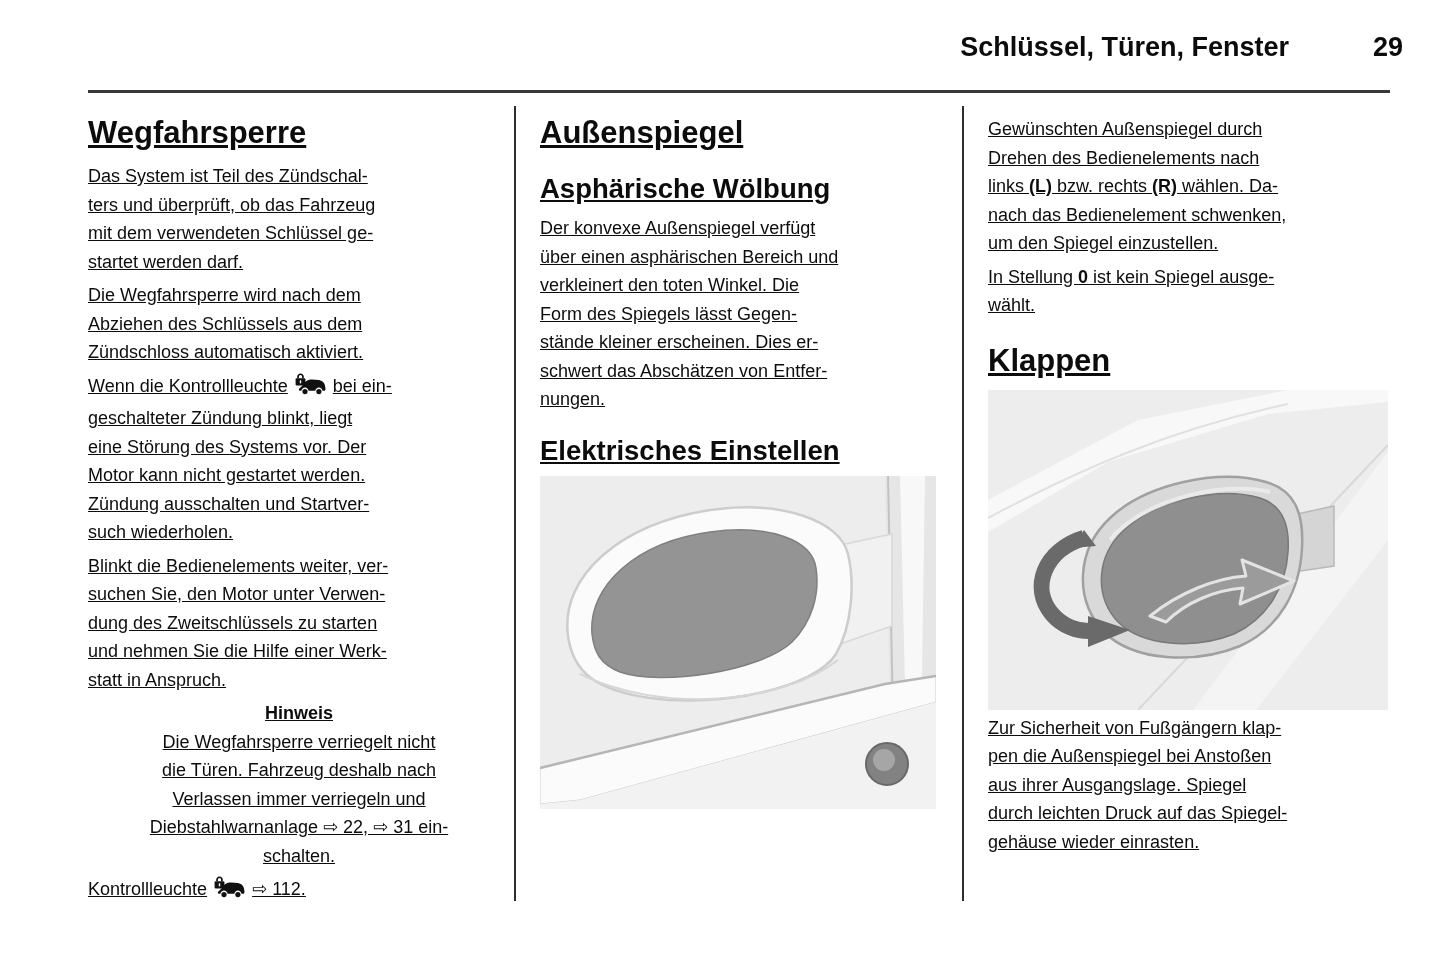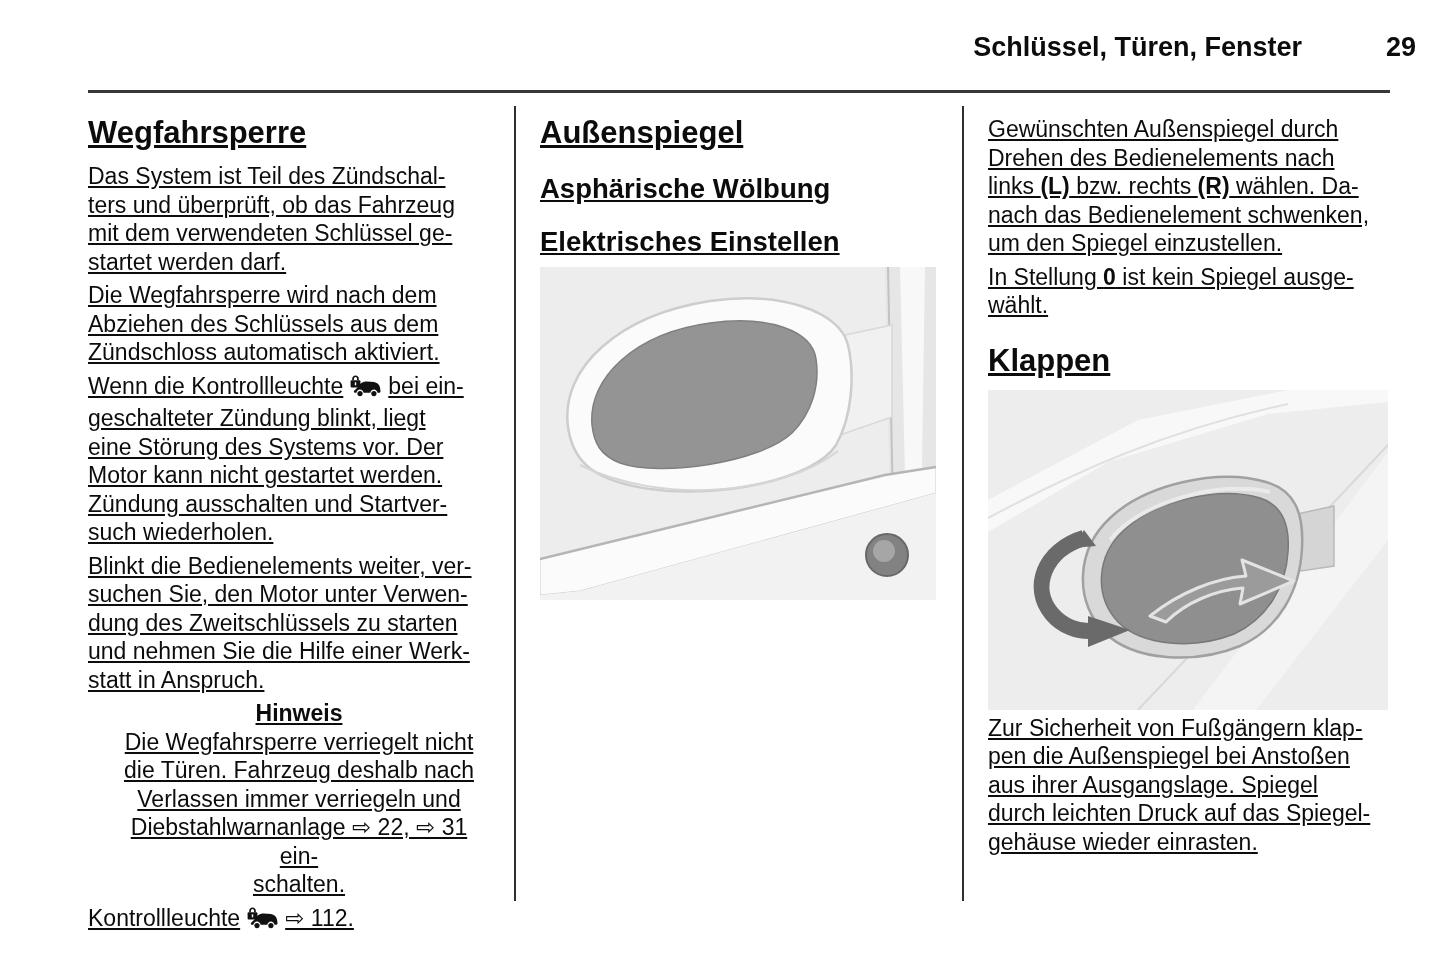--- a/index.html
+++ b/index.html
@@ -2,37 +2,37 @@
 <html><head>
 <meta charset="utf-8">
 <style>
   html,body{margin:0;padding:0;}
   body{
     width:1445px;height:965px;background:#ffffff;overflow:hidden;
     font-family:"Liberation Sans","DejaVu Sans",sans-serif;
     color:#0c0c0c;-webkit-font-smoothing:antialiased;
   }
   .page-header{
-    padding:30px 29px 0 88px;
+    padding:30px 42px 0 88px;
     display:flex;justify-content:flex-end;align-items:baseline;
     font-weight:bold;font-size:27px;line-height:34px;
   }
   .page-header .page-num{margin-left:84px;}
   .header-rule{margin:26px 55px 0 88px;height:3px;background:#383838;}
   .content{
     display:grid;
     grid-template-columns:400px 52px 396px 52px 402px;
     padding:13px 55px 0 88px;
     text-decoration:underline;
   }
   .gutter{position:relative;}
   .v-divider{position:absolute;left:50%;top:0;width:2px;height:795px;background:#2e2e2e;}
   h1{font-size:31px;line-height:38px;margin:8px 0 10px;font-weight:bold;}
   h2{font-size:27.5px;line-height:33px;margin:20px 0 9px;font-weight:bold;}
-  p{font-size:23px;line-height:28.5px;margin:0 0 5px;white-space:pre-line;}
+  p{font-size:18px;line-height:28.5px;margin:0 0 5px;white-space:pre-line;}
   p.first{margin-top:9px;}
   .b{font-weight:bold;}
   .note{margin-left:22px;text-align:center;}
   .note-title{font-weight:bold;}
   .icon-inline{display:inline-block;vertical-align:-4px;margin:0 7px;}
   .klappen{margin-top:22px;}
   figure{margin:4px 0 0;padding:0;}
   .fig-a svg,.fig-b svg{display:block;}
   .p-after-fig{margin-top:4px;}
 </style>
@@ -96,20 +96,27 @@
           </svg></span><span>⇨ 112.</span></p>
   </section>
 
   <div class="gutter">
       <div class="v-divider"></div>
     </div>
 
   <section class="col">
     <h1>Außenspiegel</h1>
     <h2>Asphärische Wölbung</h2>
+    <p>Der konvexe Außenspiegel verfügt
+über einen asphärischen Bereich und
+verkleinert den toten Winkel. Die
+Form des Spiegels lässt Gegen-
+stände kleiner erscheinen. Dies er-
+schwert das Abschätzen von Entfer-
+nungen.</p>
     <h2>Elektrisches Einstellen</h2>
     <figure class="fig-a">
       <svg width="396" height="333" viewBox="0 0 396 333">
         <rect width="396" height="333" fill="#ededed"></rect>
 
         <polygon points="345,0 396,0 396,333 352,333" fill="#e6e6e6"></polygon>
         <polygon points="360,0 385,0 380,333 368,333" fill="#f8f8f8"></polygon>
         <line x1="348" y1="0" x2="355" y2="333" stroke="#c2c2c2" stroke-width="2"></line>
 
         <polygon points="0,292 345,208 396,200 396,226 40,324 0,328" fill="#fbfbfb" stroke="#cccccc" stroke-width="1"></polygon>

